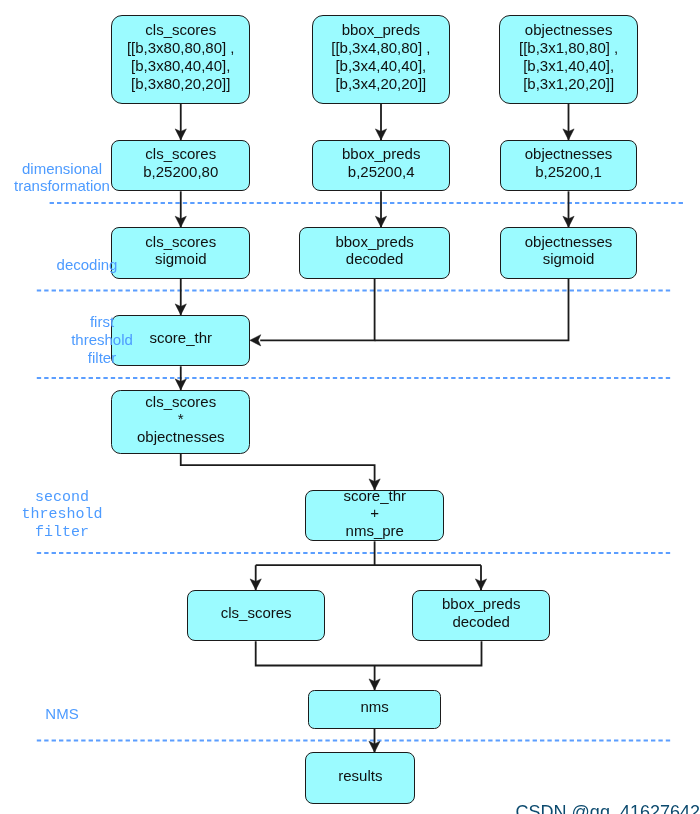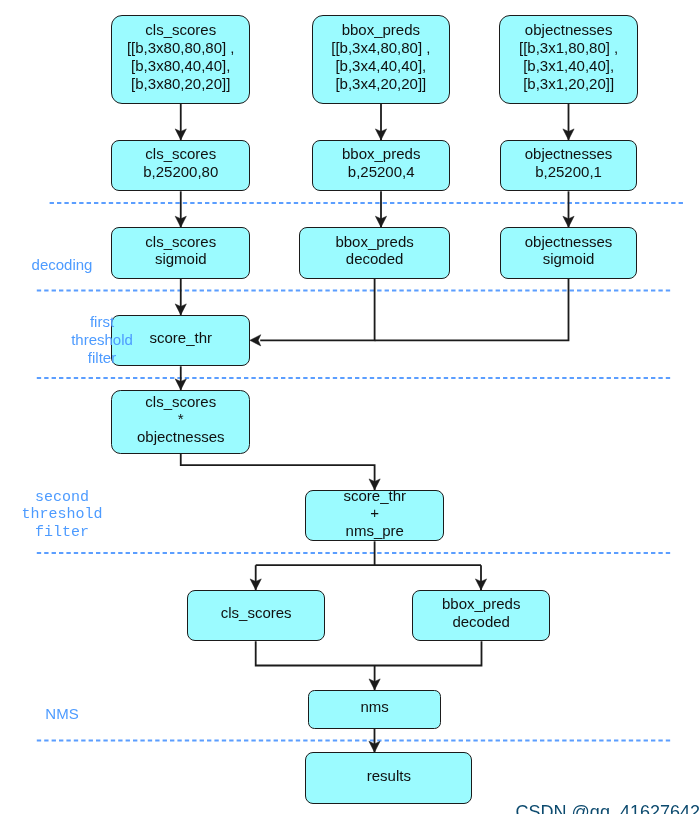--- a/index.html
+++ b/index.html
@@ -81,22 +81,23 @@
 
   <div class="node" style="left:111.4px;top:389.9px;width:138.7px;height:63.9px;border-radius:9.5px;"><span class="ln">cls_scores</span><span class="ln">*</span><span class="ln">objectnesses</span></div>
 
   <div class="node" style="left:305.3px;top:489.9px;width:138.9px;height:51.4px;"><span class="ln">score_thr</span><span class="ln">+</span><span class="ln">nms_pre</span></div>
 
   <div class="node" style="left:186.9px;top:589.9px;width:138.6px;height:51.4px;"><span class="ln">cls_scores</span></div>
   <div class="node" style="left:411.9px;top:589.9px;width:138.6px;height:51.4px;"><span class="ln">bbox_preds</span><span class="ln">decoded</span></div>
 
   <div class="node" style="left:308.2px;top:689.9px;width:133px;height:38.9px;border-radius:6.5px;"><span class="ln">nms</span></div>
 
-  <div class="node" style="left:305.3px;top:752.3px;width:167px;height:51.5px;"><span class="ln">results</span></div>
+  <div class="node" style="left:305.3px;top:752.3px;width:110px;height:51.5px;"><span class="ln">results</span></div>
 
-  <div class="phase" style="left:0px;top:255.5px;width:124px;"><span class="ln">decoding</span></div>
+  <div class="phase" style="left:0px;top:159.5px;width:124px;"><span class="ln">dimensional</span><span class="ln">transformation</span></div>
+  <div class="phase" style="left:0px;top:255.5px;width:124px;padding-left:25px;"><span class="ln">decoding</span></div>
   <div class="phase" style="left:0px;top:313px;width:124px;padding-left:40px;"><span class="ln">first</span><span class="ln">threshold</span><span class="ln">filter</span></div>
   <div class="phase" style="left:0px;top:488.5px;width:124px;font-family:Liberation Mono, monospace;"><span class="ln">second</span><span class="ln">threshold</span><span class="ln">filter</span></div>
   <div class="phase" style="left:0px;top:705px;width:124px;"><span class="ln">NMS</span></div>
 
   <div class="wm" style="left:515.6px;top:787.3px;">CSDN @qq_41627642</div>
 
 </div>
 
 </body></html>

